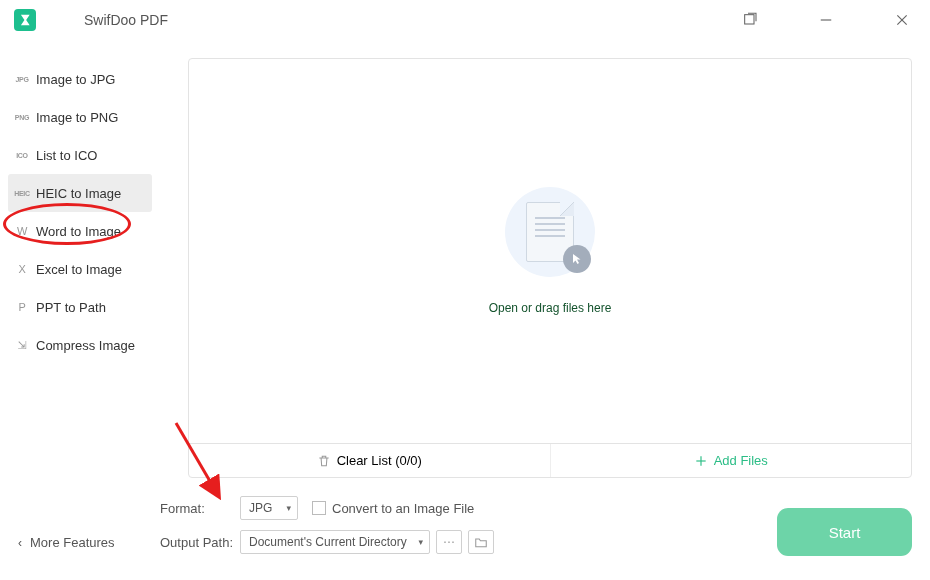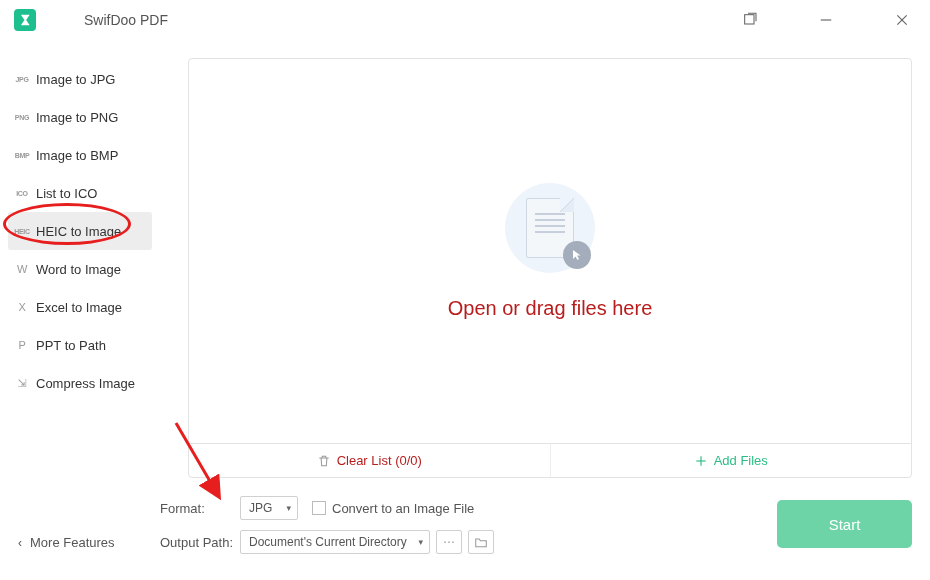--- a/index.html
+++ b/index.html
@@ -171,39 +171,39 @@
       width: 28px;
       height: 28px;
       background: #a3adbb;
       border-radius: 50%;
       display: flex;
       align-items: center;
       justify-content: center;
     }
     .cursor-badge svg { width: 12px; height: 12px; fill: #fff; }
 
-    .drop-text { color: #b91c1c; font-size: 20px; }
+    .drop-text { color: #14532d; font-size: 12px; }
 
     .drop-toolbar {
       height: 34px;
       border-top: 1px solid #e3e3e3;
       display: flex;
       align-items: stretch;
     }
     .tool-seg {
       flex: 1;
       display: flex;
       align-items: center;
       justify-content: center;
       gap: 6px;
       cursor: pointer;
       font-size: 13px;
     }
     .tool-seg.add { color: #2bbd86; }
-    .tool-seg.setting, .tool-seg.clear { color: #b91c1c; }
+    .tool-seg.setting, .tool-seg.clear { color: #000000; }
     .tool-seg:not(:last-child) { border-right: 1px solid #eee; }
     .tool-seg .tico { width: 14px; height: 14px; display: flex; align-items: center; justify-content: center; }
 
     .bottom-controls {
       margin: 18px 0 0 0;
       display: flex;
       align-items: flex-start;
       position: relative;
       gap: 32px;
     }
@@ -240,27 +240,27 @@
       color: #999;
       cursor: pointer;
       font-size: 12px;
     }
 
     .start-btn {
       width: 135px;
       height: 48px;
       background: #6dd4a8;
       color: #fff;
-      border-radius: 5px;
+      border-radius: 11px;
       display: flex;
       align-items: center;
       justify-content: center;
       font-size: 15px;
       cursor: pointer;
-      margin-top: 4px;
+      margin-top: 12px;
     }
 
     .annot-arrow {
       position: absolute;
       left: 168px;
       top: 415px;
       pointer-events: none;
       z-index: 5;
     }
 
@@ -297,24 +297,20 @@
 
 <div class="main">
   <div class="sidebar">
     <div class="sidebar-item">
       <span class="side-icon">JPG</span>
       <span class="side-label">Image to JPG</span>
     </div>
     <div class="sidebar-item">
       <span class="side-icon">PNG</span>
       <span class="side-label">Image to PNG</span>
-    </div>
-    <div class="sidebar-item">
-      <span class="side-icon">BMP</span>
-      <span class="side-label">Image to BMP</span>
     </div>
     <div class="sidebar-item">
       <span class="side-icon">ICO</span>
       <span class="side-label">List to ICO</span>
     </div>
     <div class="sidebar-item sel">
       <span class="side-icon">HEIC</span>
       <span class="side-label">HEIC to Image</span>
     </div>
     <div class="sidebar-item">

